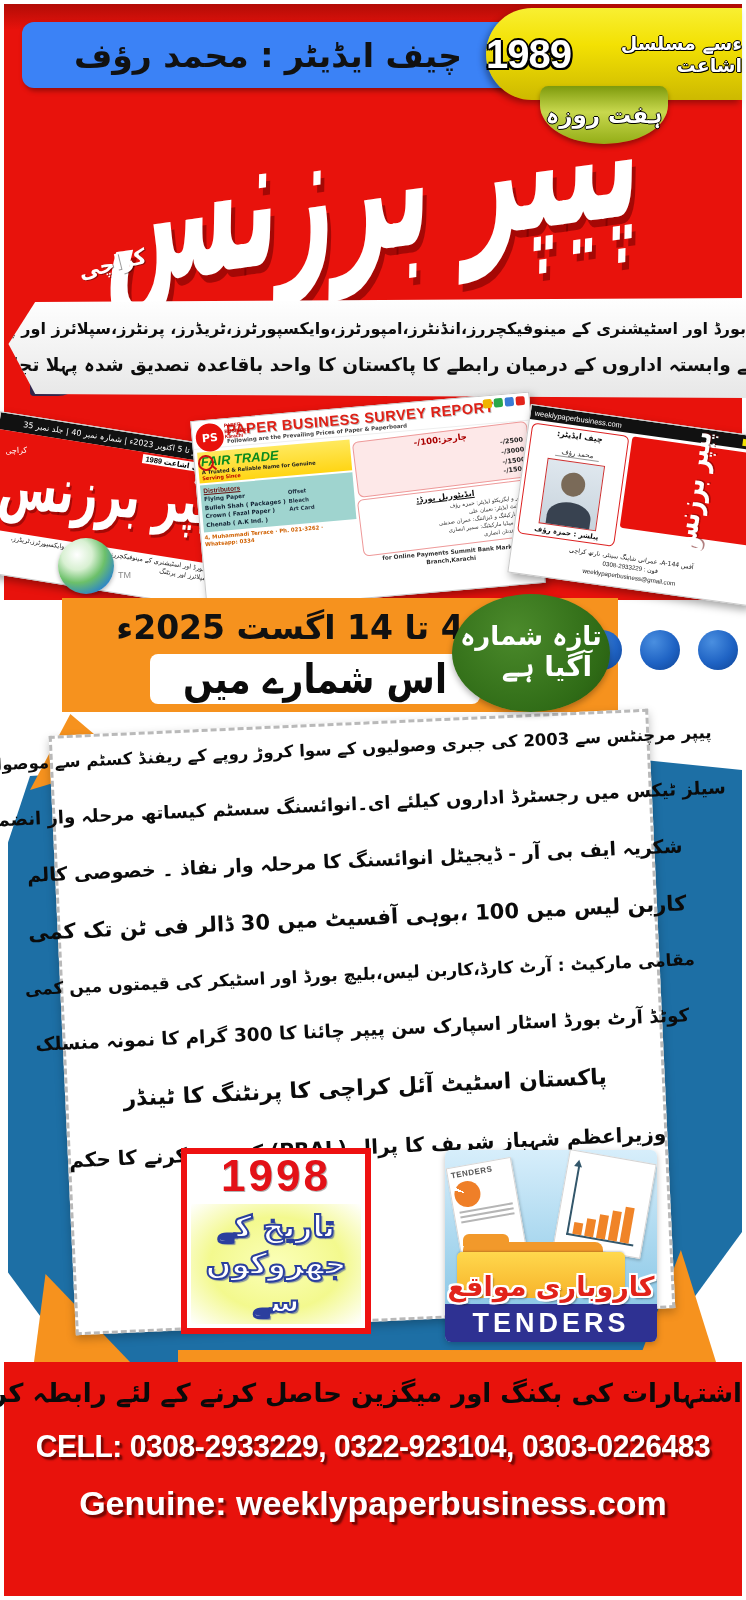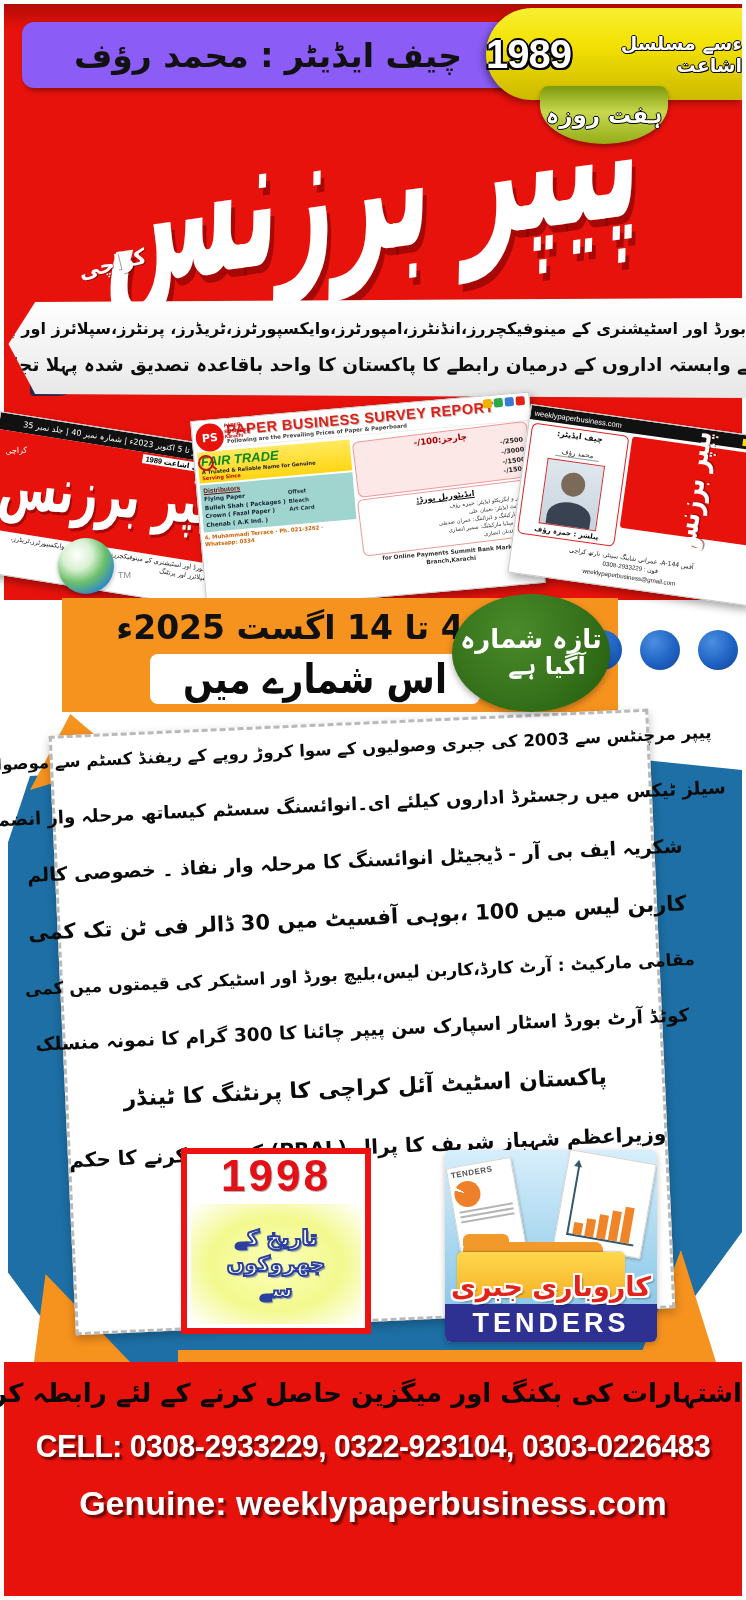--- a/index.html
+++ b/index.html
@@ -6,21 +6,21 @@
   .poster{position:relative;width:746px;height:1600px;background:#fff;overflow:hidden;
           font-family:"DejaVu Sans",sans-serif;box-shadow:0 0 0 1px #ccc;margin:0 auto;}
   .abs{position:absolute;}
   .rtl{direction:rtl;unicode-bidi:embed;}
   .nowrap{white-space:nowrap;}
   .latin{font-family:"Liberation Sans",sans-serif;}
 
   
   .hd-red{left:4px;top:4px;width:738px;height:596px;
           background:linear-gradient(180deg,#b20c06 0,#e8120c 26px,#e8120c 100%);}
-  .chief-box{left:22px;top:22px;width:492px;height:66px;background:#8b5cf6;border-radius:12px;
+  .chief-box{left:22px;top:22px;width:492px;height:66px;background:#3b82f6;border-radius:12px;
              display:flex;align-items:center;justify-content:center;box-shadow:2px 3px 5px rgba(0,0,0,.35);}
   .chief-box span{font-size:33px;font-weight:bold;color:#111;}
   .ribbon{right:4px;top:8px;width:256px;height:92px;border-radius:48px 0 0 48px;
           background:linear-gradient(180deg,#f8ef32 0,#f3e103 40%,#cdb900 100%);
           display:flex;align-items:center;justify-content:center;gap:4px;
           box-shadow:-3px 3px 6px rgba(0,0,0,.35);}
   .rib-year{font-size:40px;font-weight:bold;color:#fff;letter-spacing:-1px;
             text-shadow:-2px 0 #000,2px 0 #000,0 -2px #000,0 2px #000,2px 2px #000,-2px 2px #000;}
   .rib-text{font-size:19px;font-weight:bold;color:#fff;
             text-shadow:-1px 0 #000,1px 0 #000,0 -1px #000,0 1px #000,1px 1px #000;}
@@ -114,21 +114,21 @@
   .issue-banner{left:62px;top:598px;width:556px;height:114px;background:#f6921e;}
   .issue-date{position:absolute;left:30px;right:130px;top:10px;text-align:center;font-size:33px;font-weight:bold;color:#111;}
   .issue-box{position:absolute;left:88px;top:56px;width:330px;height:50px;background:#fff;border-radius:8px;
              display:flex;align-items:center;justify-content:center;}
   .issue-box span{font-size:35px;font-weight:bold;color:#0b0b0b;transform:scaleY(1.15);}
   .green-circle{left:452px;top:594px;width:158px;height:118px;border-radius:50%;
                 background:radial-gradient(circle at 40% 32%,#4b8a2b 0,#2f6b16 70%,#24540f 100%);
                 display:flex;flex-direction:column;align-items:center;justify-content:center;z-index:3;
                 box-shadow:0 3px 6px rgba(0,0,0,.3);}
   .green-circle .g1{font-size:26px;font-weight:bold;color:#fff;line-height:1.05;}
-  .green-circle .g2{font-size:24px;font-weight:bold;color:#fff;line-height:1.15;margin-left:32px;}
+  .green-circle .g2{font-size:28px;font-weight:bold;color:#fff;line-height:1.15;margin-left:32px;}
   .dot{width:40px;height:40px;border-radius:50%;background:radial-gradient(circle at 35% 30%,#4a8fe0 0,#1f63c4 55%,#0f4394 100%);}
   .dot1{left:582px;top:630px;} .dot2{left:640px;top:630px;} .dot3{left:698px;top:630px;}
 
   
   .blue-sec{left:4px;top:712px;width:738px;height:650px;background:#fff;}
   .blue-bg{position:absolute;left:4px;right:0;top:46px;bottom:0;background:#1d6fa5;
            clip-path:polygon(0 14%,3% 3%,30% 1%,84% 0,100% 2%,100% 100%,0 100%);}
   .tri{position:absolute;background:#f6921e;}
   .tri-tl{left:26px;top:2px;width:96px;height:76px;clip-path:polygon(0 100%,42% 0,100% 62%);}
   .tri-tr{left:545px;top:30px;width:102px;height:80px;clip-path:polygon(0 0,100% 28%,52% 100%);}
@@ -144,21 +144,21 @@
   .hl0{font-size:16.5px;} .hl1{font-size:18px;} .hl2{font-size:19px;} .hl3{font-size:21px;}
   .hl4{font-size:17px;} .hl5{font-size:18.5px;} .hl6{font-size:22px;} .hl7{font-size:20px;}
 
   .history{position:absolute;left:177px;top:436px;width:190px;height:186px;background:#fff;
            border:6px solid #ee1111;box-sizing:border-box;text-align:center;z-index:4;}
   .hist-year{font-family:"Liberation Sans",sans-serif;font-size:44px;font-weight:bold;color:#e31117;
              letter-spacing:3px;line-height:1.0;margin-top:0;text-shadow:1px 1px 0 rgba(0,0,0,.3);}
   .hist-glow{position:absolute;left:4px;right:4px;top:50px;bottom:4px;
              background:radial-gradient(ellipse at center,#fbffb8 0,#f3f98e 55%,#ffffff 100%);
              display:flex;flex-direction:column;align-items:center;justify-content:center;}
-  .hist-glow span{font-size:21px;font-weight:bold;color:#fff;line-height:1.25;
+  .hist-glow span{font-size:30px;font-weight:bold;color:#fff;line-height:1.25;
                   -webkit-text-stroke:2px #2b3f9e;text-shadow:2px 2px 1px rgba(43,63,158,.55);}
 
   .tenders{position:absolute;left:441px;top:438px;width:212px;height:192px;border-radius:6px;overflow:hidden;
            background:linear-gradient(180deg,#d7eefb 0,#9fd2ec 60%,#7fc0e2 100%);z-index:4;box-shadow:0 2px 6px rgba(0,0,0,.25);}
   .doc{position:absolute;background:#fff;border:1px solid #d5d5d5;box-shadow:1px 2px 3px rgba(0,0,0,.2);}
   .doc1{left:8px;top:12px;width:66px;height:90px;transform:rotate(-10deg);padding:3px;box-sizing:border-box;}
   .doc1 .dt{font-family:"Liberation Sans",sans-serif;font-size:8px;font-weight:bold;color:#555;letter-spacing:.5px;}
   .pie{width:26px;height:26px;border-radius:50%;margin-top:3px;
        background:conic-gradient(#ef7f28 0 295deg,#ffffff 295deg 307deg,#ef7f28 307deg 360deg);}
   .doc-lines i{display:block;height:2px;background:#b5b5b5;margin:3px 2px 0;}
@@ -408,21 +408,21 @@
             <i></i>
             <i></i>
             <i></i>
             <i></i>
           </div>
       </div>
       <div class="folder-tab"></div>
       <div class="folder-back"></div>
       <div class="folder-front"></div>
       <div class="tender-urdu">
-        <span class="rtl nowrap">کاروباری جبری</span>
+        <span class="rtl nowrap">کاروباری مواقع</span>
       </div>
       <div class="tender-band">
         <span>TENDERS</span>
       </div>
     </div>
   </div>
 
   <div class="abs foot-strip"></div>
   <div class="abs footer">
     <div class="f-urdu rtl nowrap">اشتہارات کی بکنگ اور میگزین حاصل کرنے کے لئے رابطہ کریں :</div>

